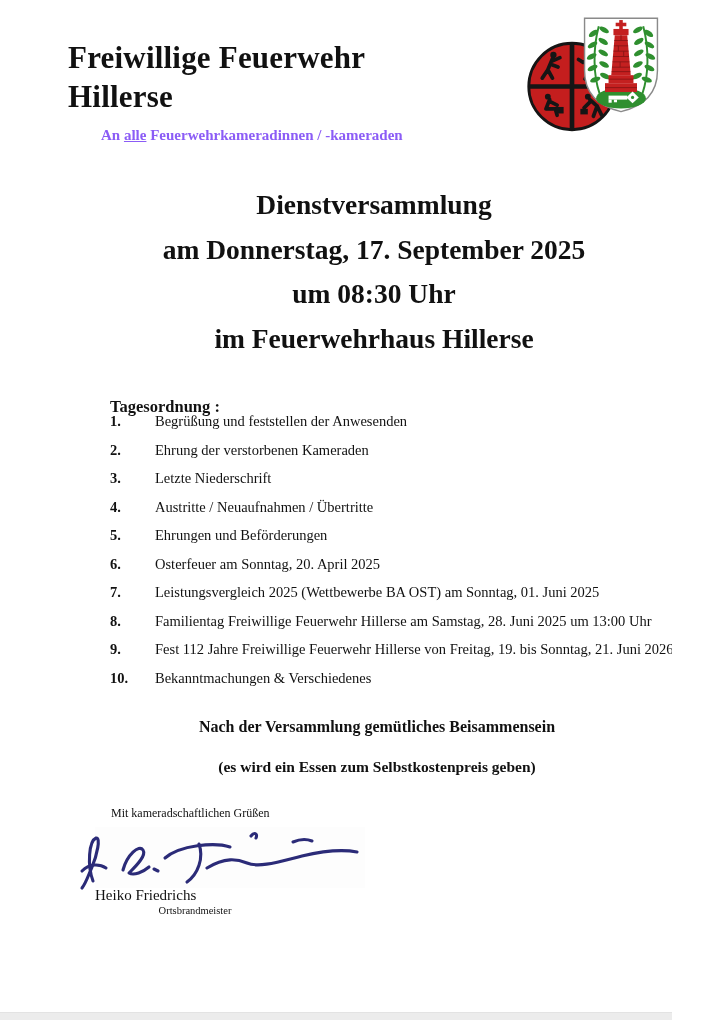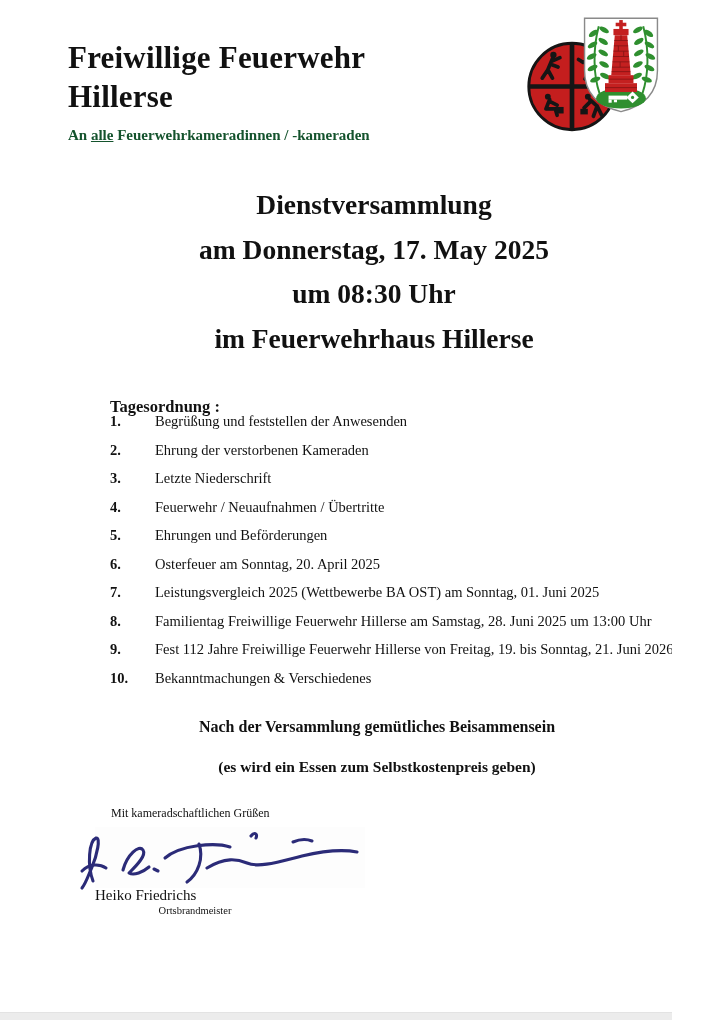--- a/index.html
+++ b/index.html
@@ -149,27 +149,27 @@
 
     <g>
       <rect x="31" y="90" width="21" height="4.5" fill="#ffffff"></rect>
       <rect x="31" y="94.5" width="3.5" height="3.5" fill="#ffffff"></rect>
       <rect x="37" y="94.5" width="3.5" height="3" fill="#ffffff"></rect>
       <path d="M58,85.5 L65,92 L58,98.5 L51,92 Z" fill="#ffffff"></path>
       <circle cx="58" cy="92" r="1.8" fill="#2f8f2f"></circle>
     </g>
   </svg>
 
-  <div class="address" style="color:#14532d;">
+  <div class="address" style="color:#8b5cf6;margin-left:33px;">
     <div><span>An </span><span class="u">alle</span><span> Feuerwehrkameradinnen / -kameraden</span></div>
   </div>
 
   <div class="announcement">
     <div>Dienstversammlung</div>
-    <div>am Donnerstag, 17. May 2025</div>
+    <div>am Donnerstag, 17. September 2025</div>
     <div>um 08:30 Uhr</div>
     <div>im Feuerwehrhaus Hillerse</div>
   </div>
 
   <div class="agenda-heading">Tagesordnung :</div>
 
   <div class="agenda">
     <div class="agenda-item">
       <span class="num">1.</span>
       <span class="txt">Begrüßung und feststellen der Anwesenden</span>
@@ -177,21 +177,21 @@
     <div class="agenda-item">
       <span class="num">2.</span>
       <span class="txt">Ehrung der verstorbenen Kameraden</span>
     </div>
     <div class="agenda-item">
       <span class="num">3.</span>
       <span class="txt">Letzte Niederschrift</span>
     </div>
     <div class="agenda-item">
       <span class="num">4.</span>
-      <span class="txt">Feuerwehr / Neuaufnahmen / Übertritte</span>
+      <span class="txt">Austritte / Neuaufnahmen / Übertritte</span>
     </div>
     <div class="agenda-item">
       <span class="num">5.</span>
       <span class="txt">Ehrungen und Beförderungen</span>
     </div>
     <div class="agenda-item">
       <span class="num">6.</span>
       <span class="txt">Osterfeuer am Sonntag, 20. April 2025</span>
     </div>
     <div class="agenda-item">

